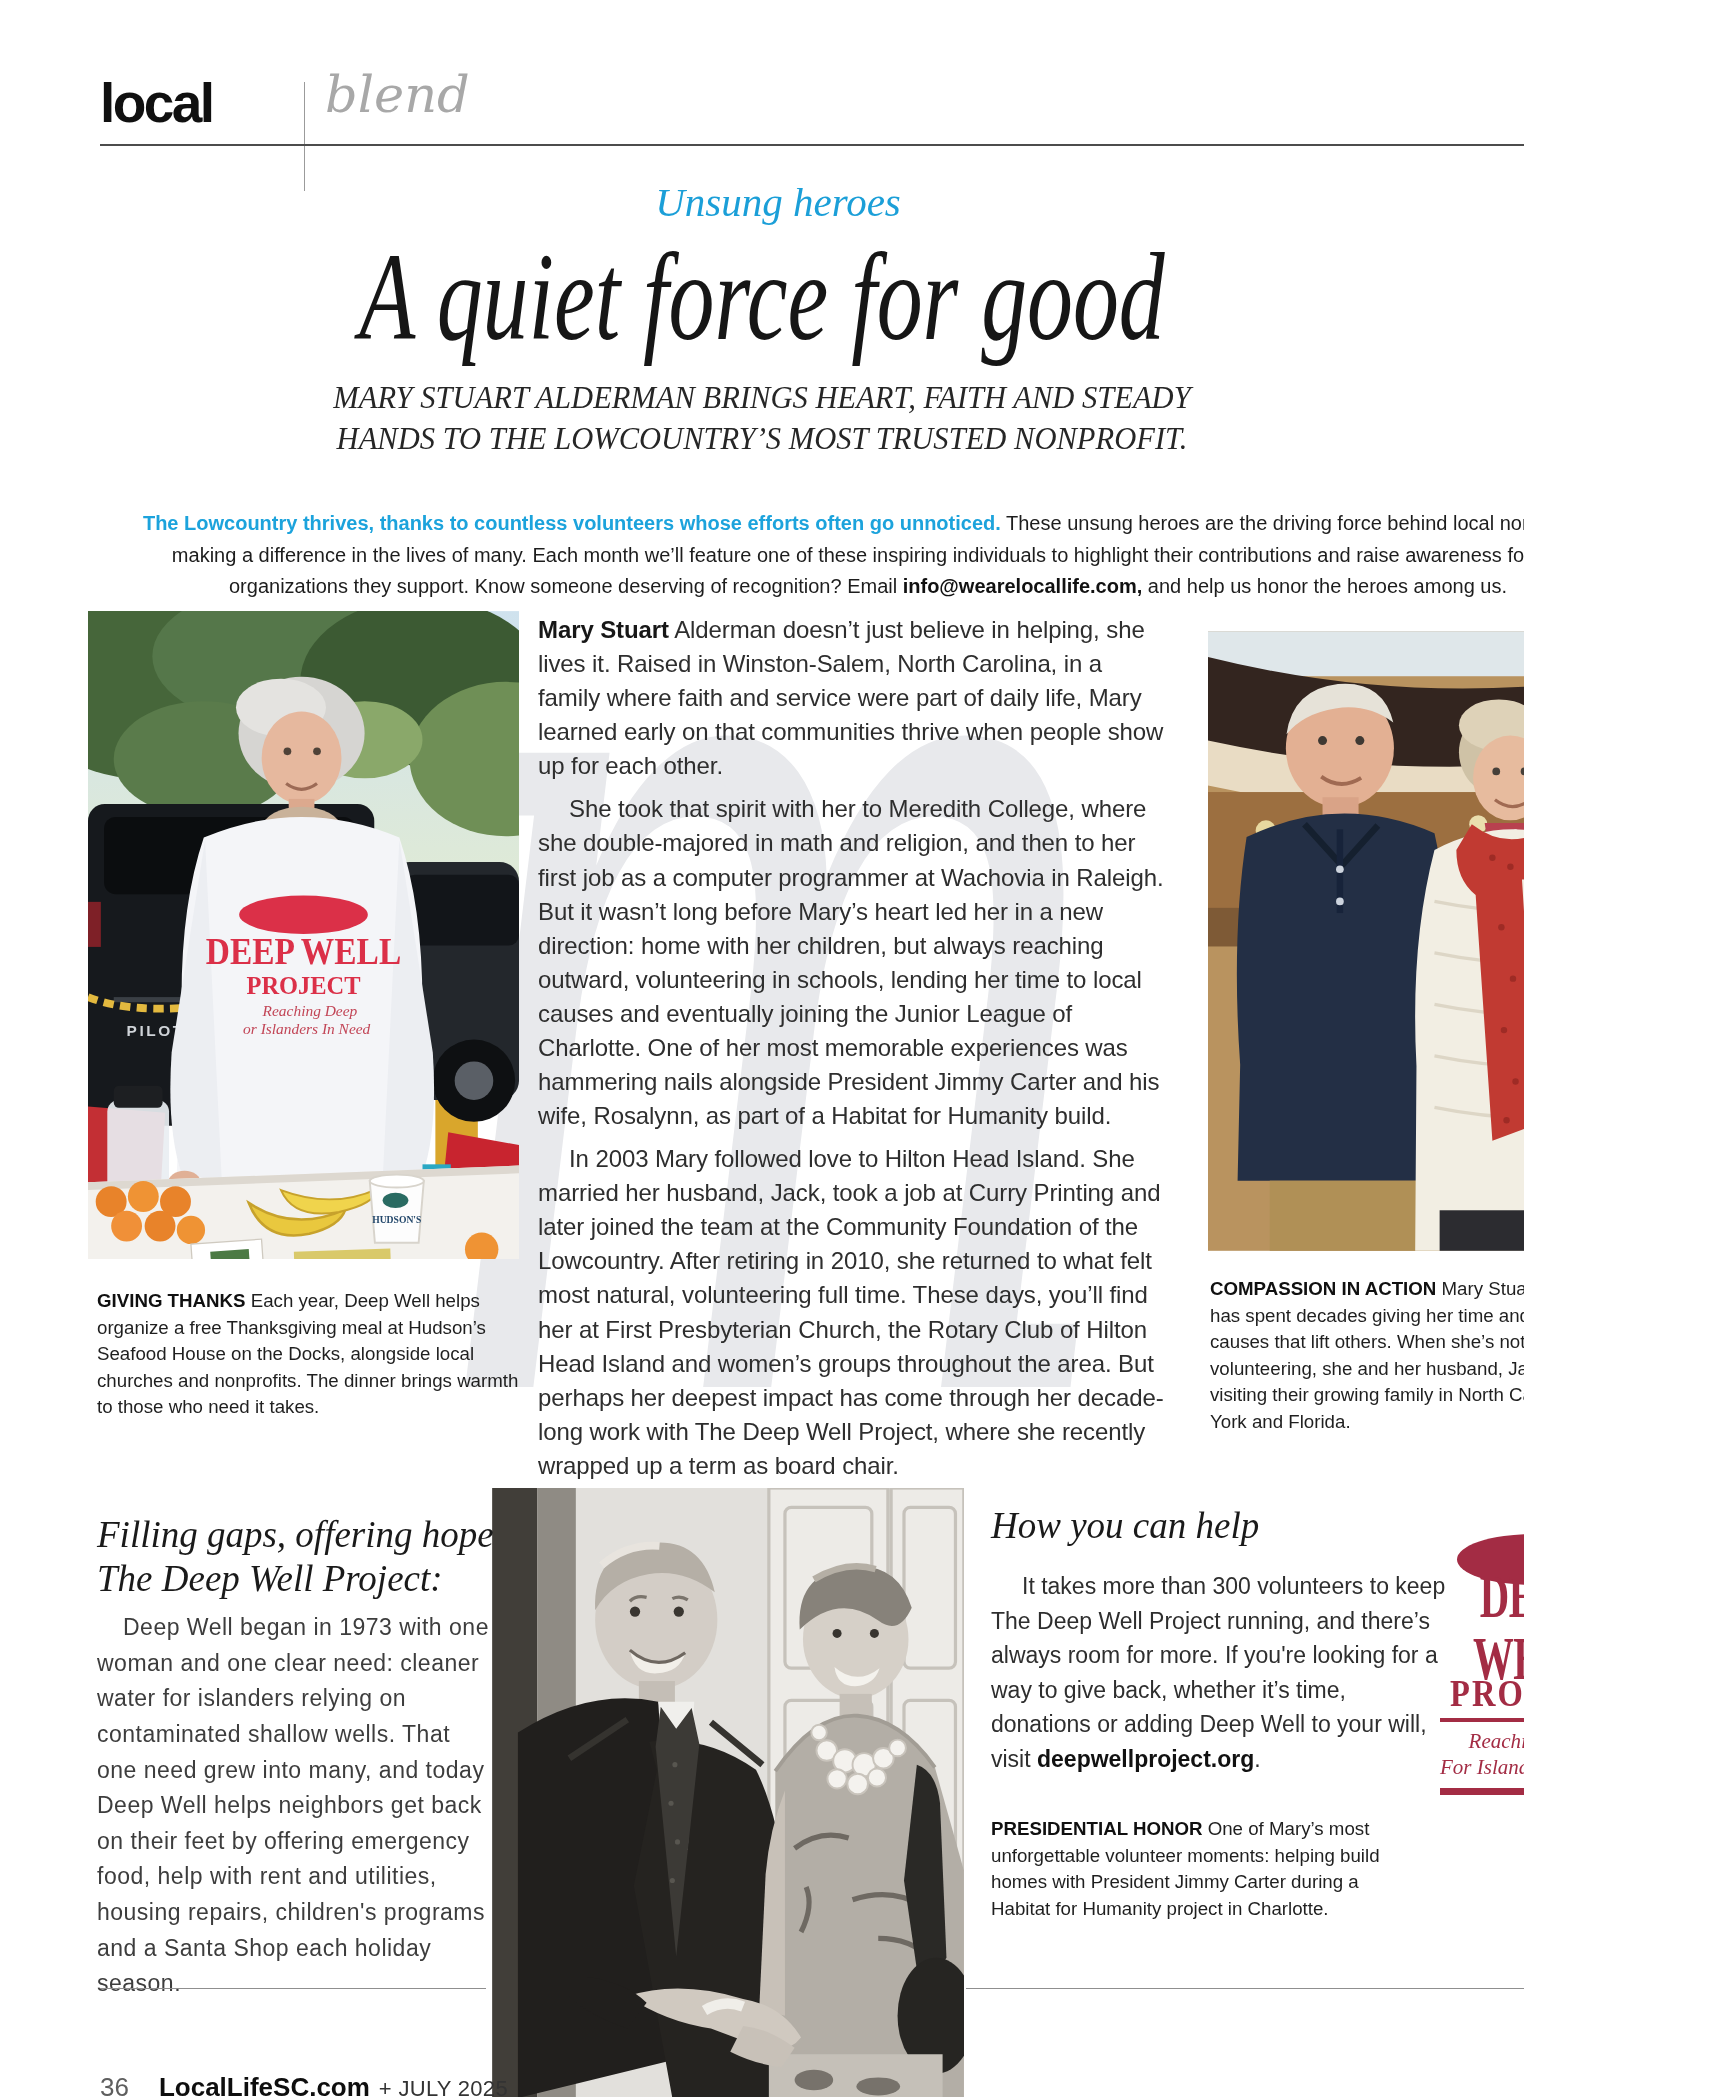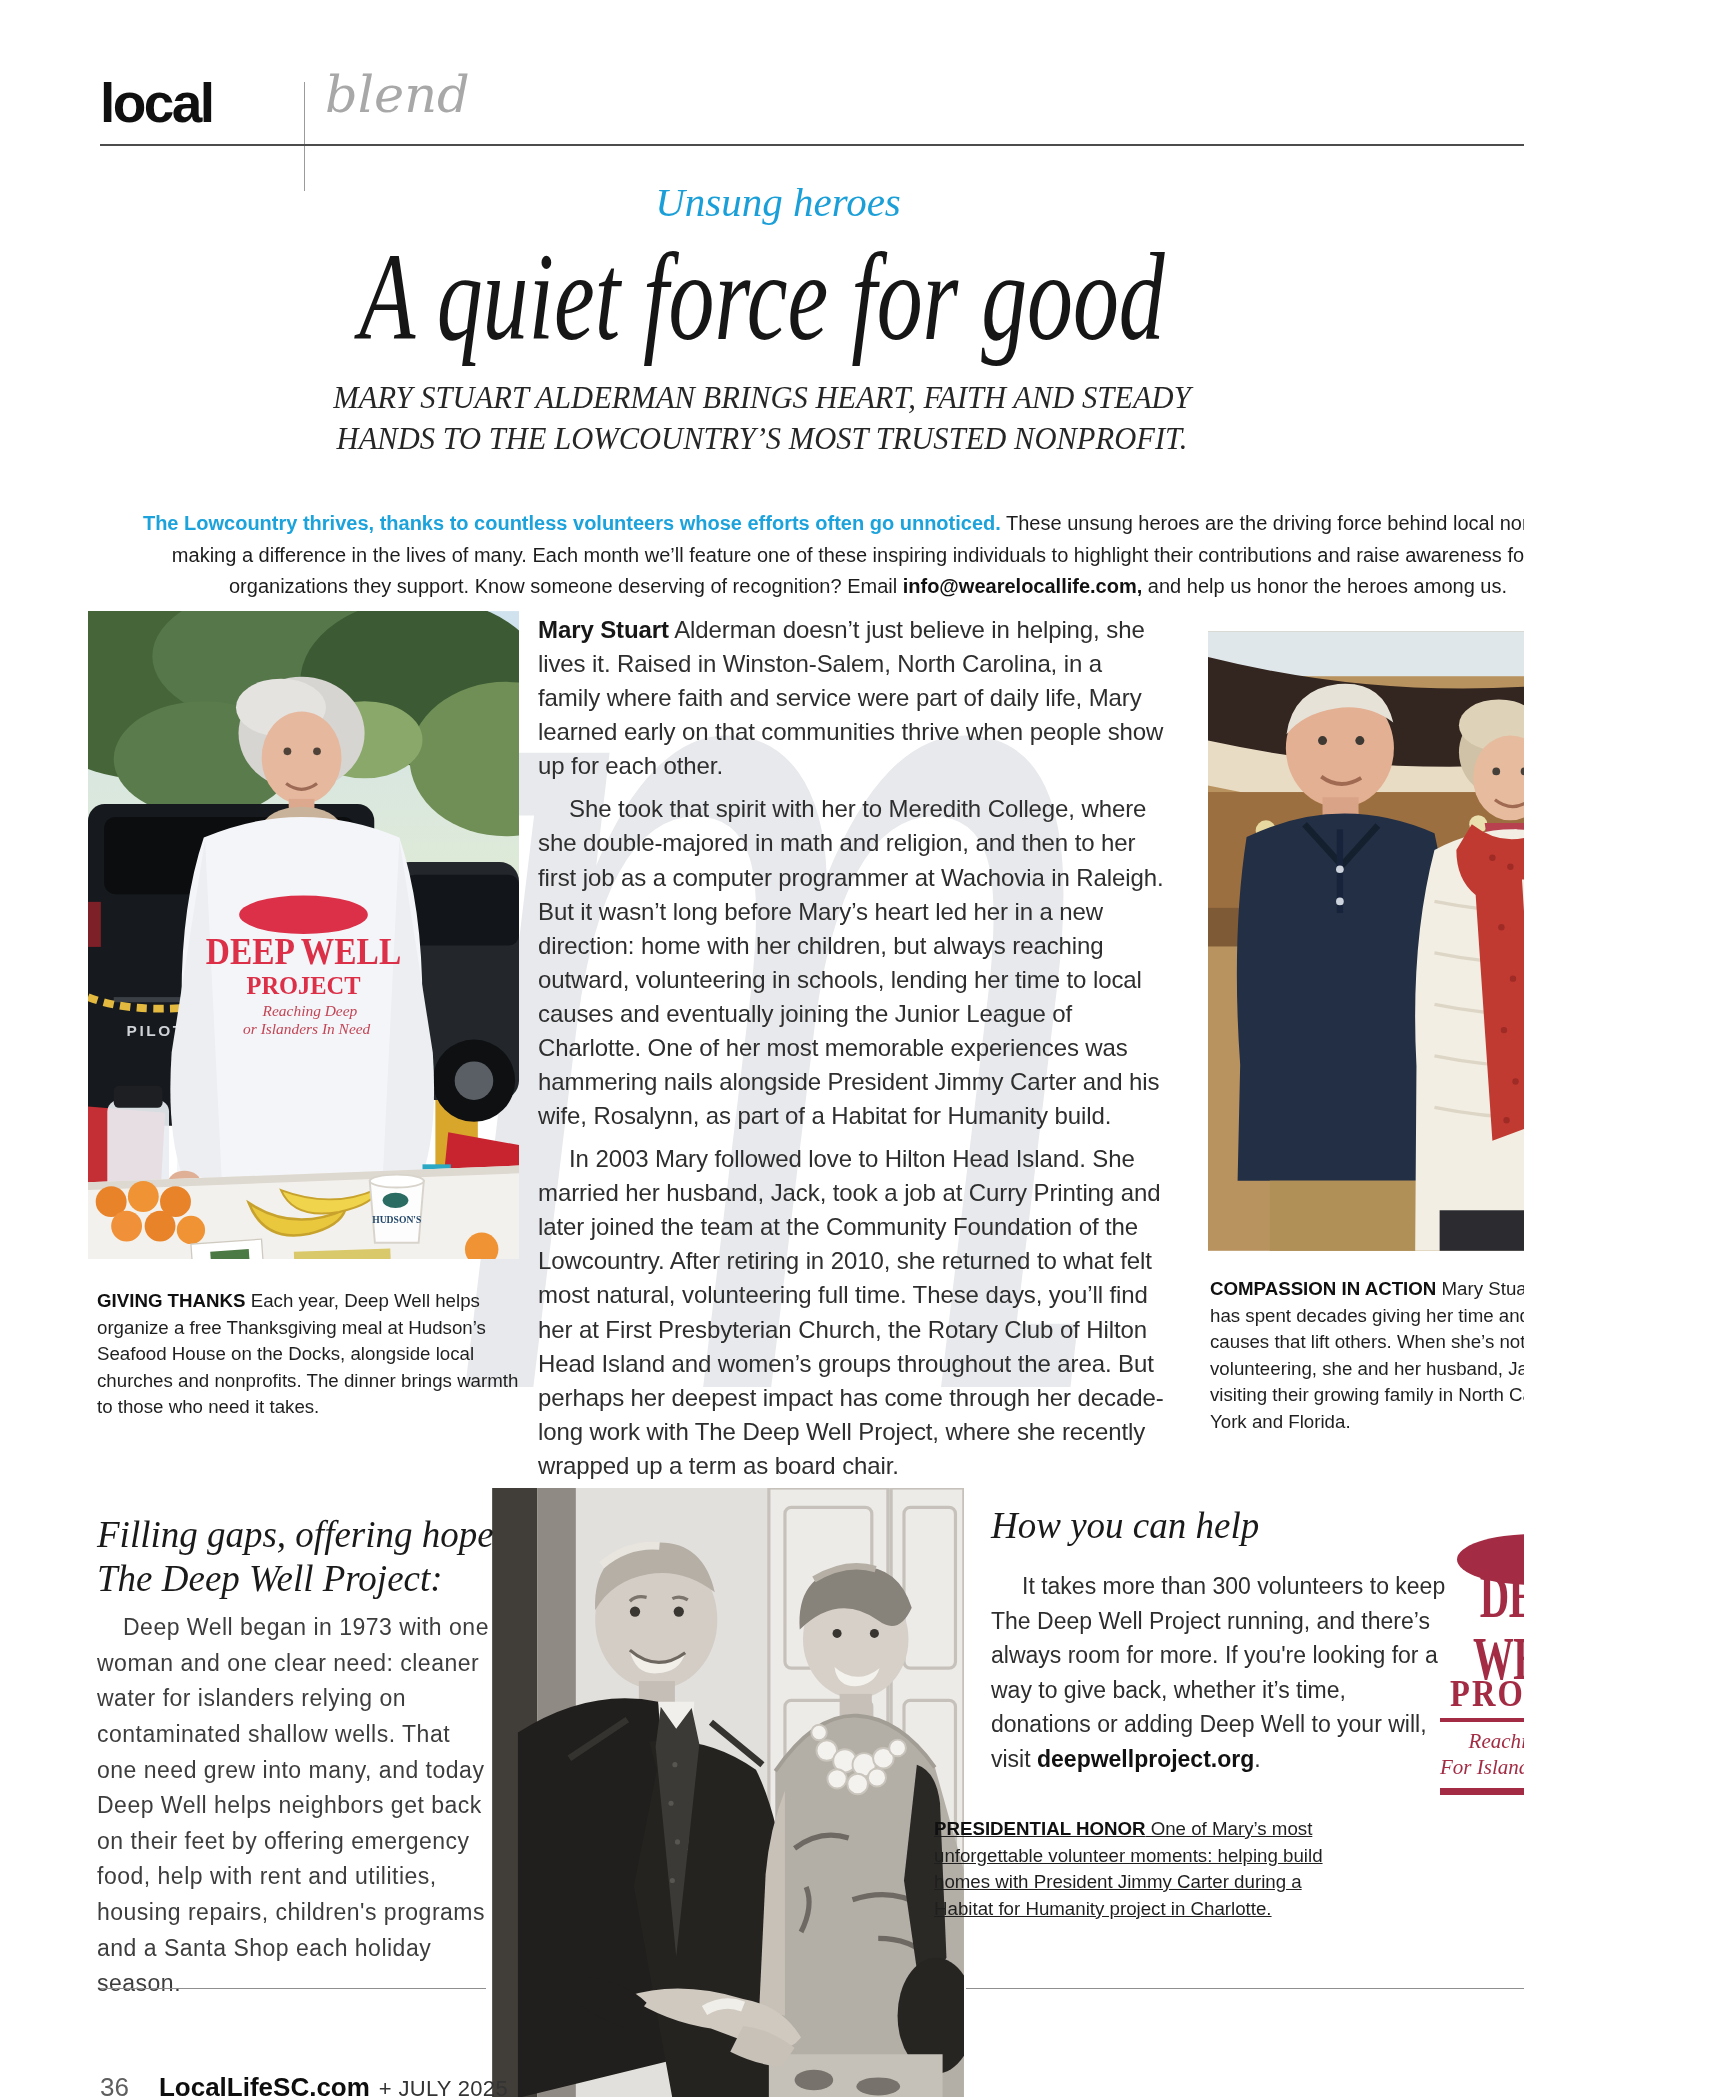--- a/index.html
+++ b/index.html
@@ -45,21 +45,21 @@
            font-size:24px;line-height:1.42;color:#2e2e2e;letter-spacing:-0.1px;}
   .article p{margin:0;}
   .article p.indent{text-indent:31px;margin-top:9px;}
   .article .drop-lead{font-weight:bold;color:#171717;}
 
   
   .caption{position:absolute;z-index:3;font-size:18.7px;line-height:1.42;color:#1f1f1f;}
   .caption .cap-lead{font-weight:bold;color:#101010;}
   #caption-left{left:97px;top:1288px;width:423px;}
   #caption-right{left:1210px;top:1276px;width:417px;}
-  #caption-presidential{left:934px;top:1816px;width:432px;text-decoration:underline;}
+  #caption-presidential{left:991px;top:1816px;width:432px;}
 
   
   .sec-heading{position:absolute;z-index:3;font-style:italic;font-family:"Liberation Serif",serif;
       font-size:37px;line-height:1.2;color:#1a1a1a;}
   #dw-heading{left:97px;top:1513px;}
   #help-heading{left:991px;top:1504px;}
   .sec-body{position:absolute;z-index:3;font-size:23px;color:#3d3d3d;}
   #dw-body{left:97px;top:1610px;width:394px;line-height:1.55;letter-spacing:0.5px;text-indent:26px;}
   #help-body{left:991px;top:1569px;width:457px;line-height:1.5;color:#2e2e2e;text-indent:31px;}
   #help-body .site{font-weight:bold;color:#111;}

